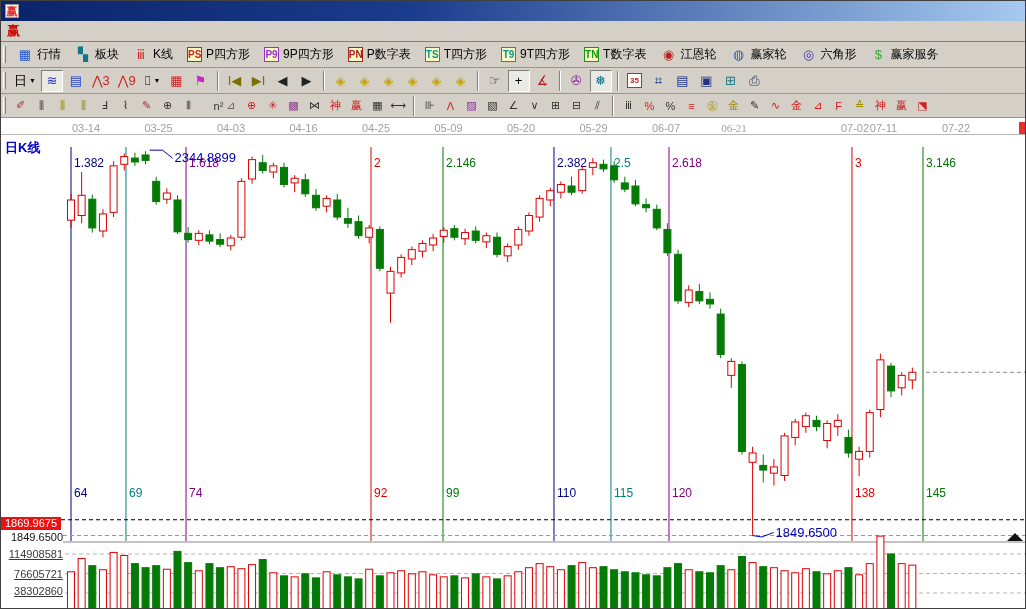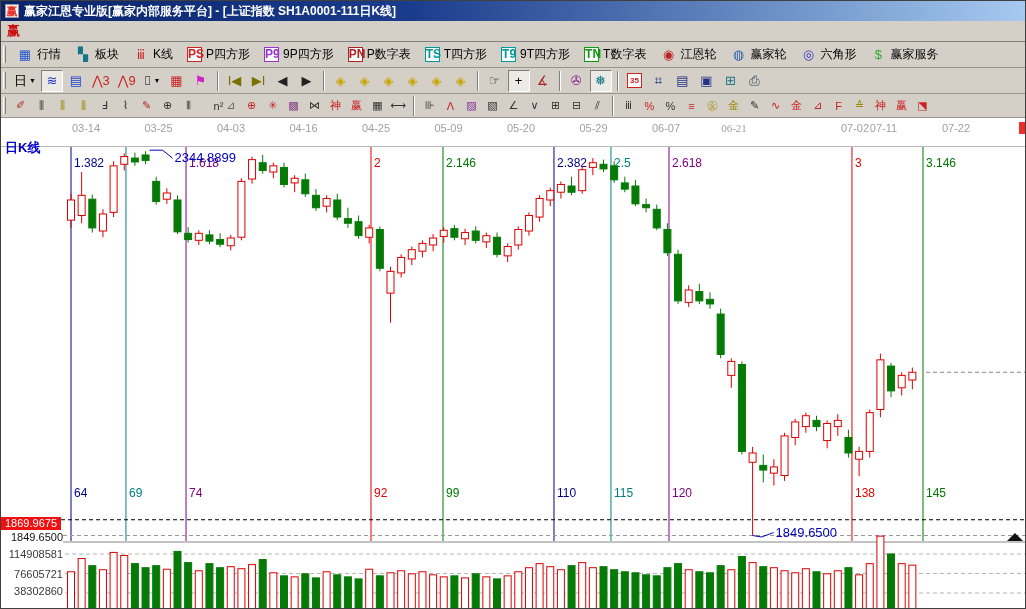--- a/index.html
+++ b/index.html
@@ -15,53 +15,52 @@
   .menubar{position:absolute;left:0;top:20px;width:1026px;height:21px;background:#d4d0c8;
     border-bottom:1px solid #808080;display:flex;align-items:center;font-size:12px;color:#000;}
   .menubar .mlogo{color:#cc1111;font-weight:bold;font-size:13px;padding:0 8px 0 6px;}
   .menubar .mi{padding:2px 9px;cursor:default;}
   .toolbar{position:absolute;left:0;width:1026px;background:#d4d0c8;display:flex;align-items:center;
     border-bottom:1px solid #9a968e;}
   .grip{width:3px;height:70%;border-left:1px solid #fff;border-right:1px solid #808080;margin:0 4px 0 2px;}
   #tb1{top:41px;height:26px;font-size:12px;}
   #tb1 .titem{display:flex;align-items:center;gap:4px;padding:2px 6px;border:1px solid transparent;}
   .badge{display:inline-block;width:15px;height:15px;line-height:13px;text-align:center;
-    font-size:12px;font-weight:bold;background:#ffffff;}
+    font-size:10px;font-weight:bold;background:#fef9c3;}
   .icon16{display:inline-block;width:16px;height:16px;line-height:16px;text-align:center;font-size:13px;}
   #tb2{top:67px;height:26px;}
   .ibtn{display:inline-flex;align-items:center;justify-content:center;min-width:22px;height:22px;
     font-size:13px;border:1px solid transparent;margin:0 1px;background:transparent;padding:0 2px;}
   .ibtn.pressed{background:#eceae4;border:1px solid #808080;border-right-color:#fff;border-bottom-color:#fff;}
   .ibtn .drop{font-size:7px;margin-left:2px;color:#000;}
   .sep{width:2px;height:20px;border-left:1px solid #808080;border-right:1px solid #fff;margin:0 4px;}
   #tb3{top:93px;height:24px;}
   .dbtn{display:inline-flex;align-items:center;justify-content:center;width:21px;height:19px;
     font-size:11px;border:1px solid transparent;}
   .b21{border:1px solid #cc2222;color:#cc2222;font-size:8px;font-weight:bold;width:15px;height:15px;
     line-height:13px;text-align:center;background:#fff;}
   
   #chartwrap{position:absolute;left:0;top:117px;width:1026px;height:492px;background:#fff;}
-  #datestrip{position:absolute;left:0;top:1px;width:1026px;height:28px;border-bottom:1px solid #b8b8b8;}
+  #datestrip{position:absolute;left:0;top:1px;width:1026px;height:16px;border-bottom:1px solid #b8b8b8;}
   .dlabel{position:absolute;top:3px;width:44px;text-align:center;font-size:11px;color:#a0a0a0;}
   #date-red-mark{position:absolute;right:1px;top:3px;width:7px;height:12px;background:#e8312a;}
   #pane-label{position:absolute;left:4px;top:21px;color:#0000cc;font-weight:bold;font-size:13px;}
   #chart-svg{position:absolute;left:0;top:0;width:1026px;height:492px;}
   .price-tag{position:absolute;left:0;top:399px;width:60px;height:13px;background:#ee1111;color:#fff;
     font-size:11px;line-height:13px;text-align:center;}
   .price-under{position:absolute;left:0;top:413px;width:62px;font-size:11px;color:#111;text-align:right;}
-  .volscale{position:absolute;width:62px;text-align:right;font-size:11px;color:#3a3a3a;}
+  .volscale{position:absolute;width:62px;text-align:right;font-size:11px;color:#3a3a3a;text-decoration:underline;}
 </style>
 </head>
 <body>
 
 <div id="app">
 
   <div class="titlebar">
     <span class="logo">赢</span>
-    <span>赢家江恩专业版[赢家内部服务平台] - [上证指数  SH1A0001-111日K线]</span>
   </div>
 
   <div class="menubar">
     <span class="mlogo">赢</span>
   </div>
 
   <div class="toolbar" id="tb1">
     <span class="grip"></span>
   <span class="titem">
         <span class="icon16" style="color: rgb(34, 85, 204);">▦</span>

